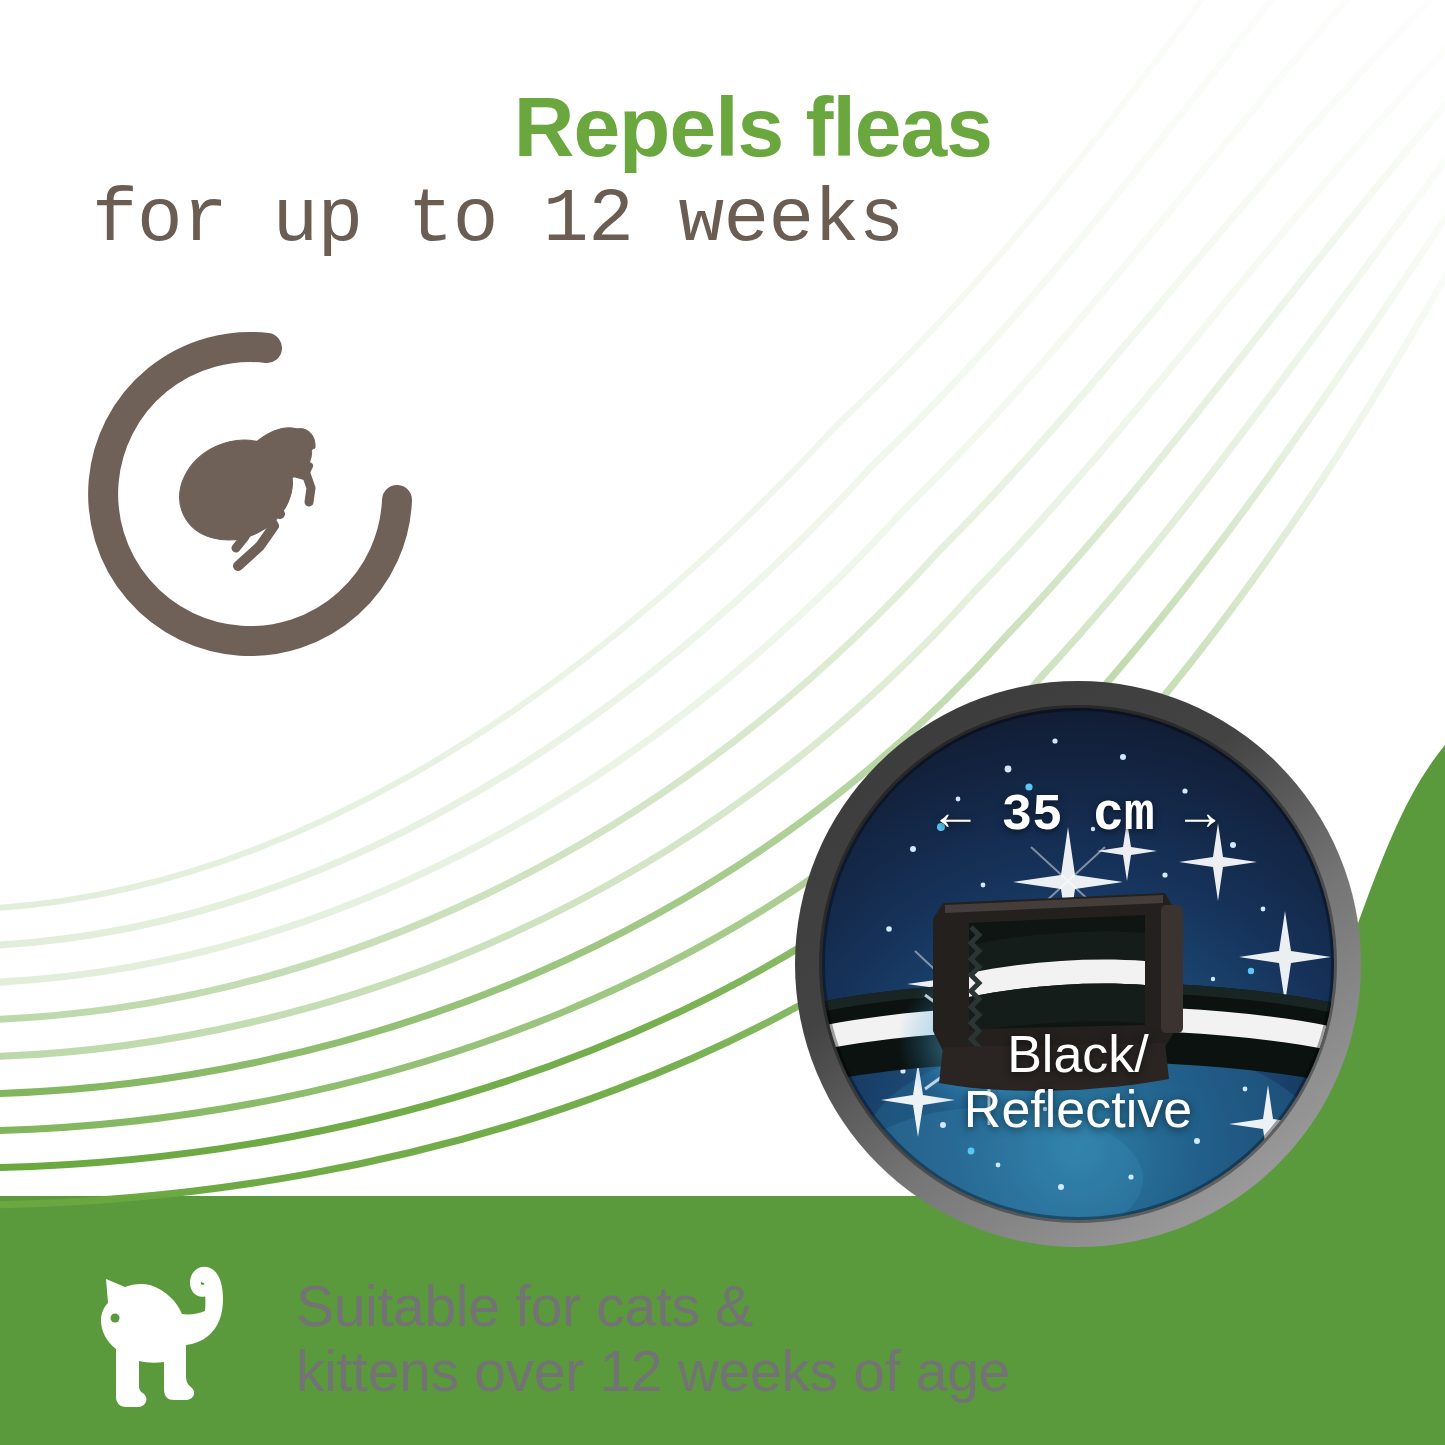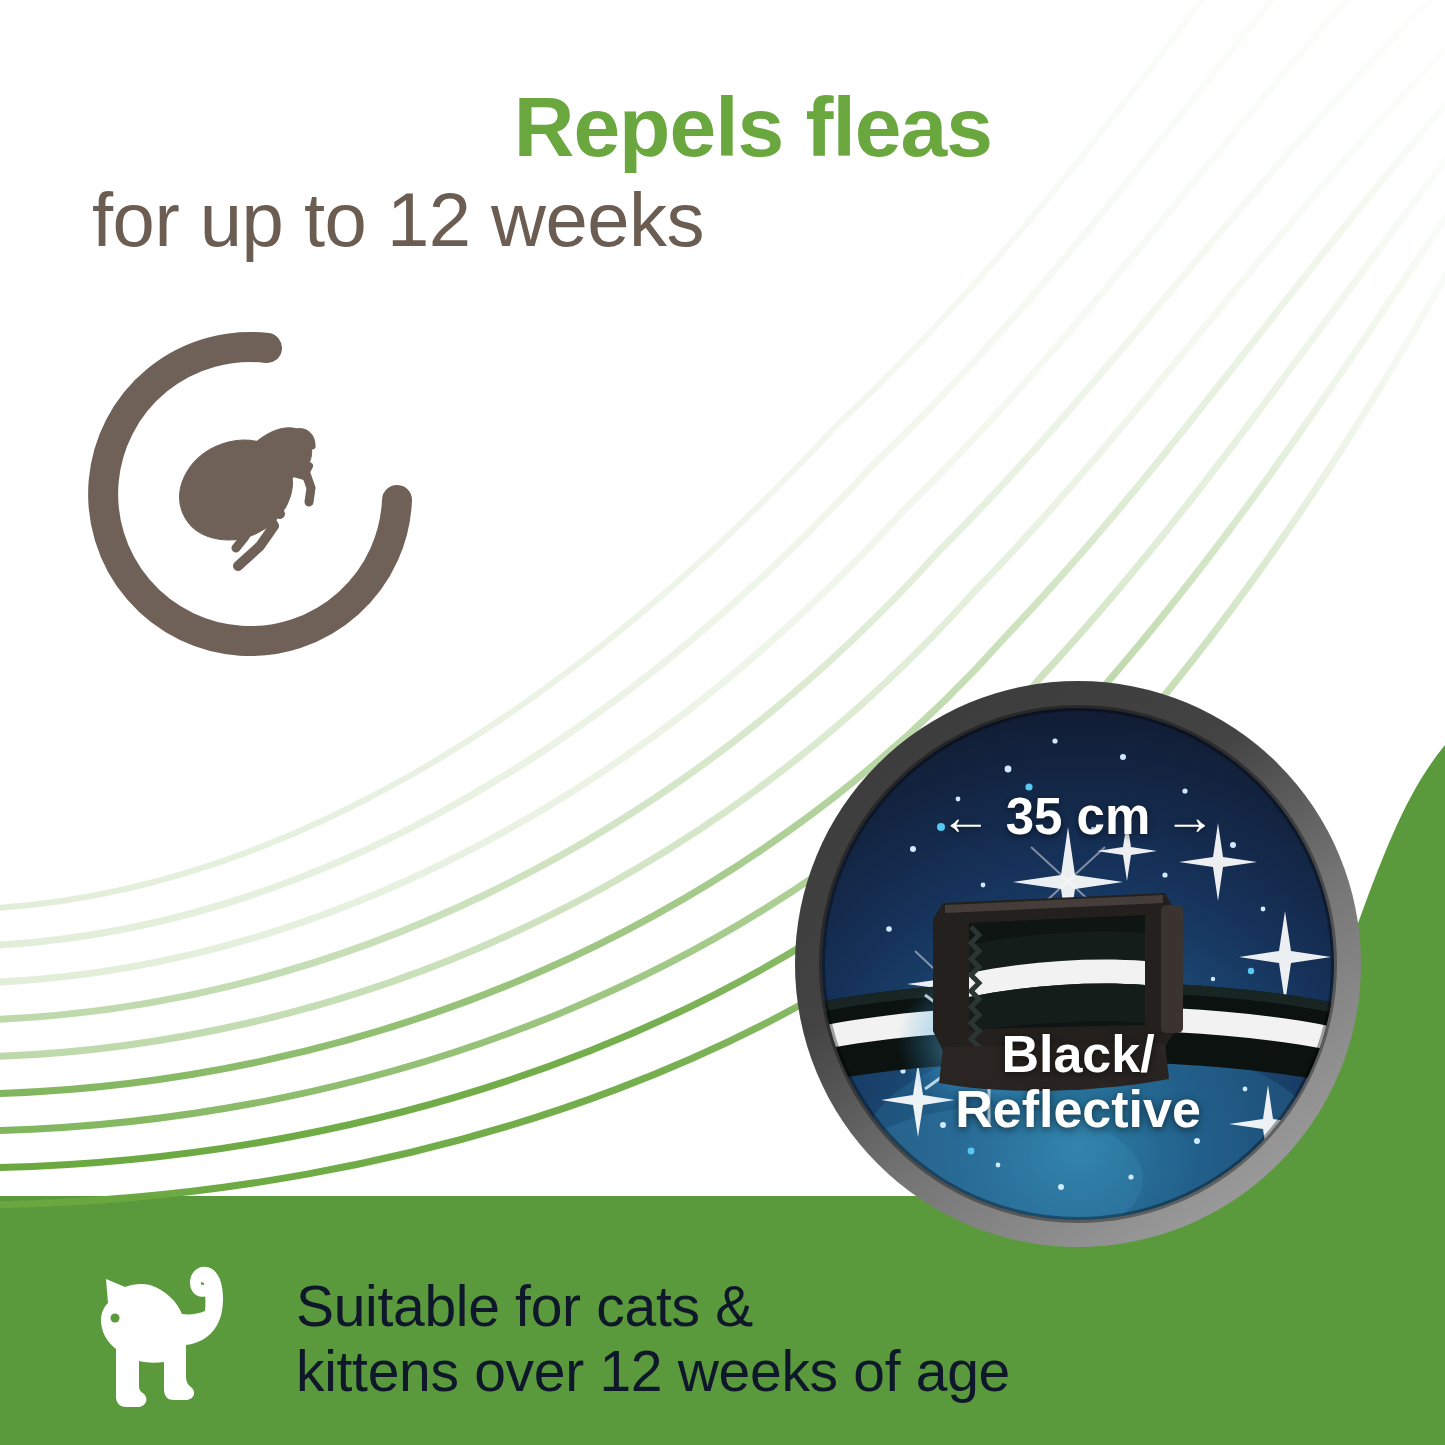--- a/index.html
+++ b/index.html
@@ -70,48 +70,49 @@
     top: 108px;
     width: 570px;
     text-align: center;
     color: #ffffff;
     font-size: 51px;
     font-weight: bold;
     letter-spacing: 0px;
     white-space: nowrap;
     text-shadow: 0 2px 7px rgba(0,0,0,0.55);
     z-index: 6;
+    font-family: Liberation Mono, monospace;
   }
   #badge-color-label {
     position: absolute;
     left: 0;
     top: 348px;
     width: 570px;
     text-align: center;
     color: #ffffff;
     font-size: 52px;
-    font-weight: bold;
+    font-weight: normal;
     line-height: 1.06;
     white-space: pre-line;
     text-shadow: 0 2px 8px rgba(0,0,0,0.6);
     z-index: 6;
   }
   #cat-icon-wrap {
     position: absolute;
     left: 78px;
     top: 1263px;
     width: 165px;
     height: 145px;
     z-index: 6;
   }
   #banner-text {
     position: absolute;
     left: 296px;
     top: 1274px;
-    color: #0f172a;
+    color: #737373;
     font-size: 57px;
     font-weight: normal;
     line-height: 1.14;
     white-space: pre-line;
     letter-spacing: -0.3px;
     z-index: 6;
   }
 </style>
 </head>
 <body>
@@ -159,21 +160,21 @@
       <path d="M -20,1057 C 340,1048 706,892 974,592 C 1138,424 1264,238 1460,34" stroke="url(#swooshFade3)" stroke-width="7"></path>
       <path d="M -20,1020 C 320,1010 668,852 940,550 C 1110,380 1240,190 1448,-18" stroke="url(#swooshFade3)" stroke-width="7"></path>
       <path d="M -20,983 C 300,972 630,812 906,508 C 1082,336 1216,142 1400,-60" stroke="url(#swooshFade4)" stroke-width="7"></path>
       <path d="M -20,946 C 280,934 592,772 872,466 C 1054,292 1192,94 1352,-100" stroke="url(#swooshFade4)" stroke-width="7"></path>
       <path d="M -20,909 C 260,896 554,732 838,424 C 1026,248 1168,46 1304,-140" stroke="url(#swooshFade4)" stroke-width="6"></path>
     </g>
   </svg>
 
   <div id="headline-block">
     <div id="headline" style="color:#6aa83f;">Repels fleas</div>
-    <div id="subheadline" style="color:#6b5d52;">for up to 12 weeks</div>
+    <div id="subheadline" style="color:#6b5d52;font-family:Liberation Mono, monospace;">for up to 12 weeks</div>
   </div>
 
   <div id="flea-icon-wrap">
     <svg viewBox="0 0 330 330" width="330" height="330" xmlns="http://www.w3.org/2000/svg" aria-hidden="true">
 
       <path d="M 179,18
                A 147,147 0 1 0 309,170" fill="none" stroke="#6f6158" stroke-width="30" stroke-linecap="round"></path>
 
       <g fill="#6f6158" stroke="#6f6158" stroke-linecap="round" stroke-linejoin="round">
         <ellipse cx="148" cy="160" rx="58" ry="48" transform="rotate(-25 148 160)"></ellipse>

